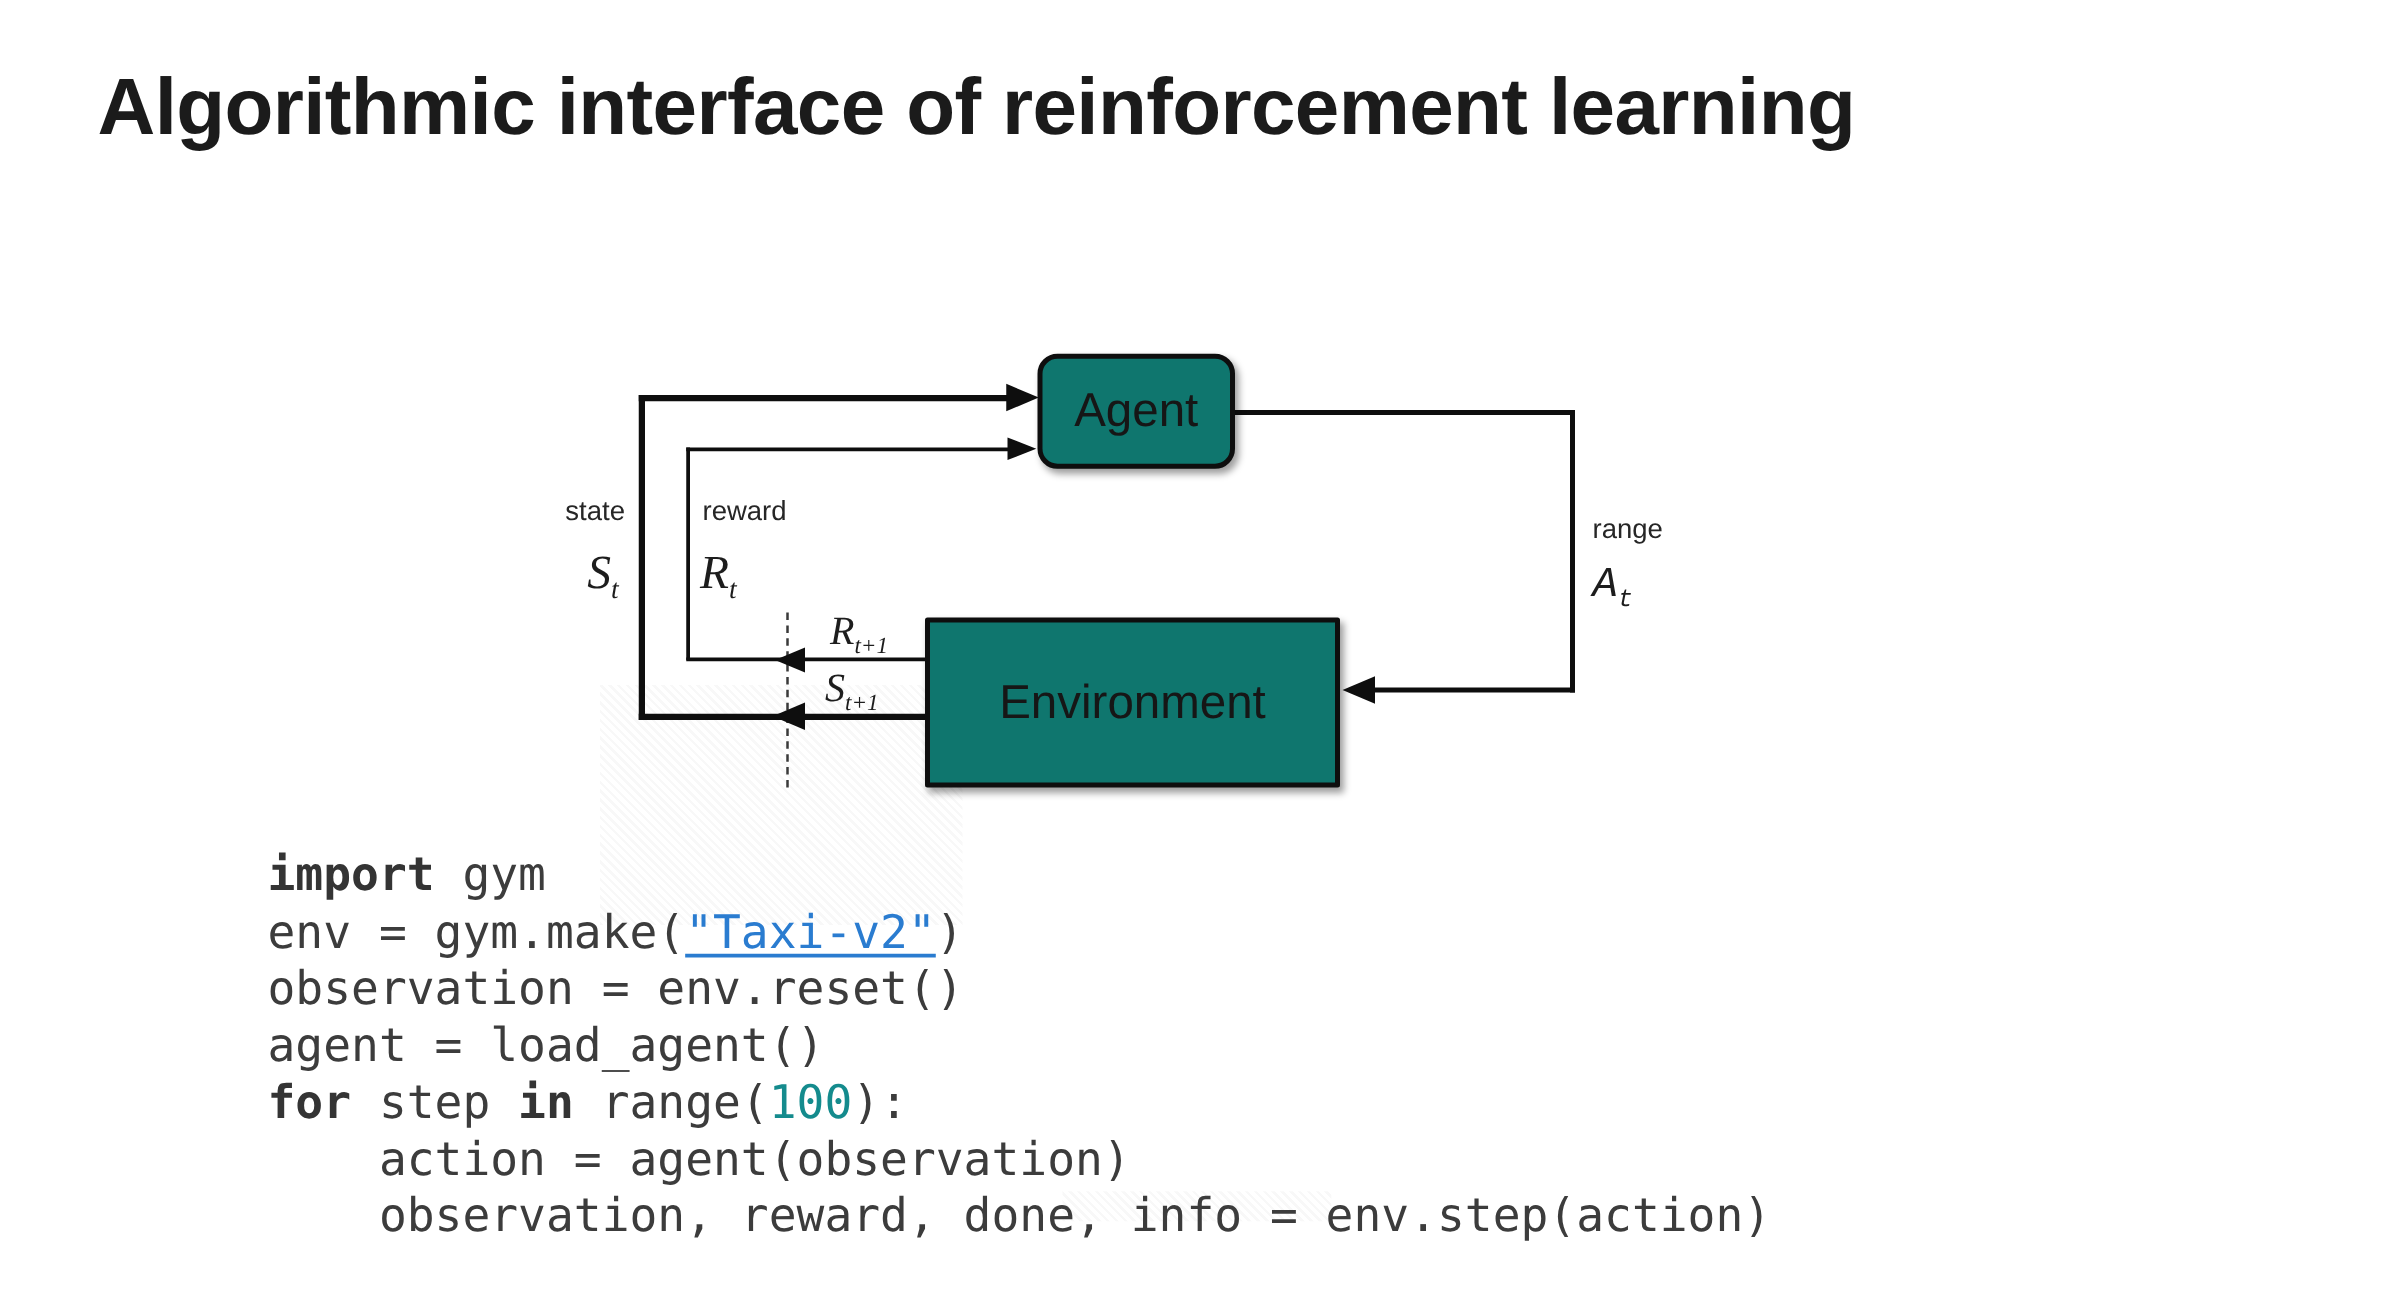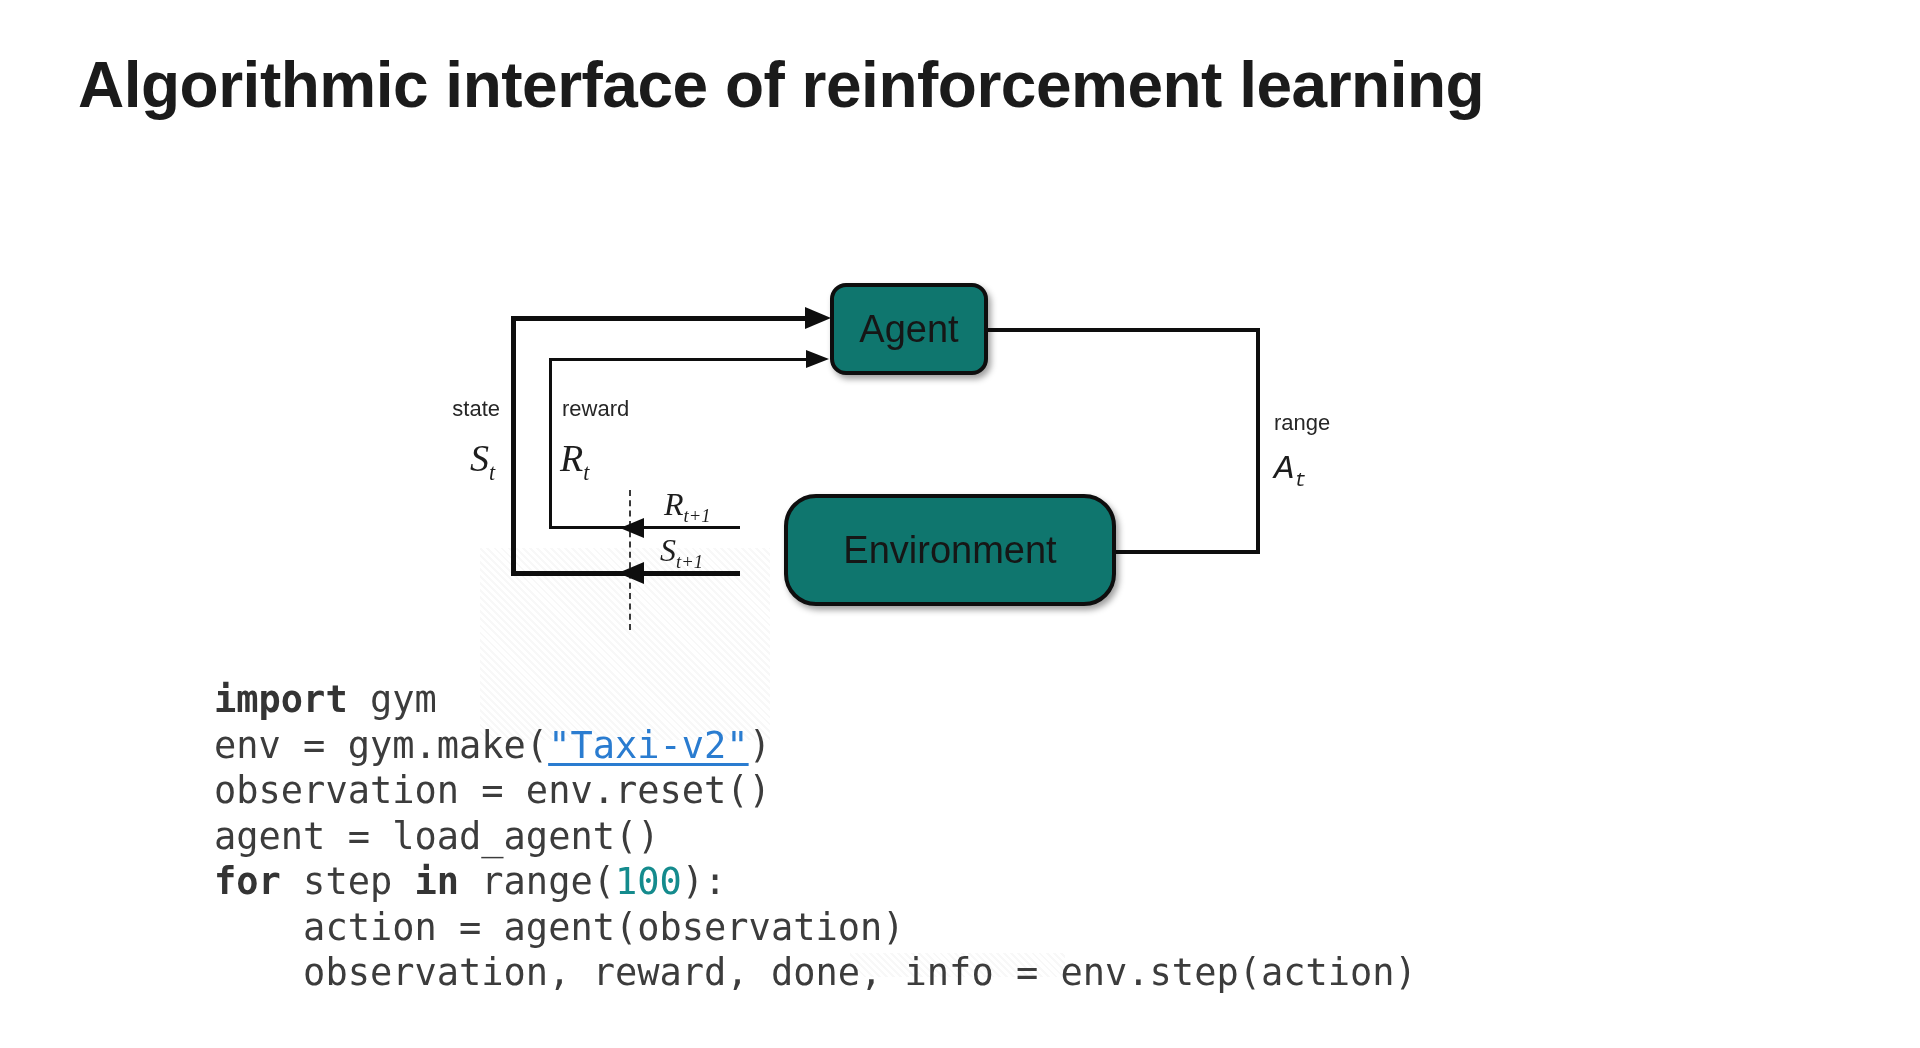--- a/index.html
+++ b/index.html
@@ -29,21 +29,21 @@
   }
 
   .node {
     position: absolute; z-index: 3;
     background: #0f766e; border: 4px solid var(--diagram-ink, #0e0e0e);
     display: flex; align-items: center; justify-content: center;
     font-size: 38px; color: #161616;
     box-shadow: 3px 4px 6px rgba(0,0,0,0.38);
   }
   .node.agent { left: 830px; top: 283px; width: 158px; height: 92px; border-radius: 16px; }
-  .node.env   { left: 740px; top: 494px; width: 332px; height: 112px; border-radius: 32px; margin-left: 44px; }
+  .node.env   { left: 740px; top: 494px; width: 332px; height: 136px; border-radius: 2px; }
 
   .dlabel { position: absolute; z-index: 4; font-size: 22px; color: #262626; white-space: nowrap; }
   .dsym   { position: absolute; z-index: 4; font-family: "Liberation Serif", serif; font-style: italic;
             font-size: 38px; color: #1d1d1d; white-space: nowrap; text-align: center; }
   .dsym sub { font-size: 0.58em; font-style: italic; }
   .dsym.small { font-size: 32px; }
   .ralign { text-align: right; }
 
   
   .code-block {

